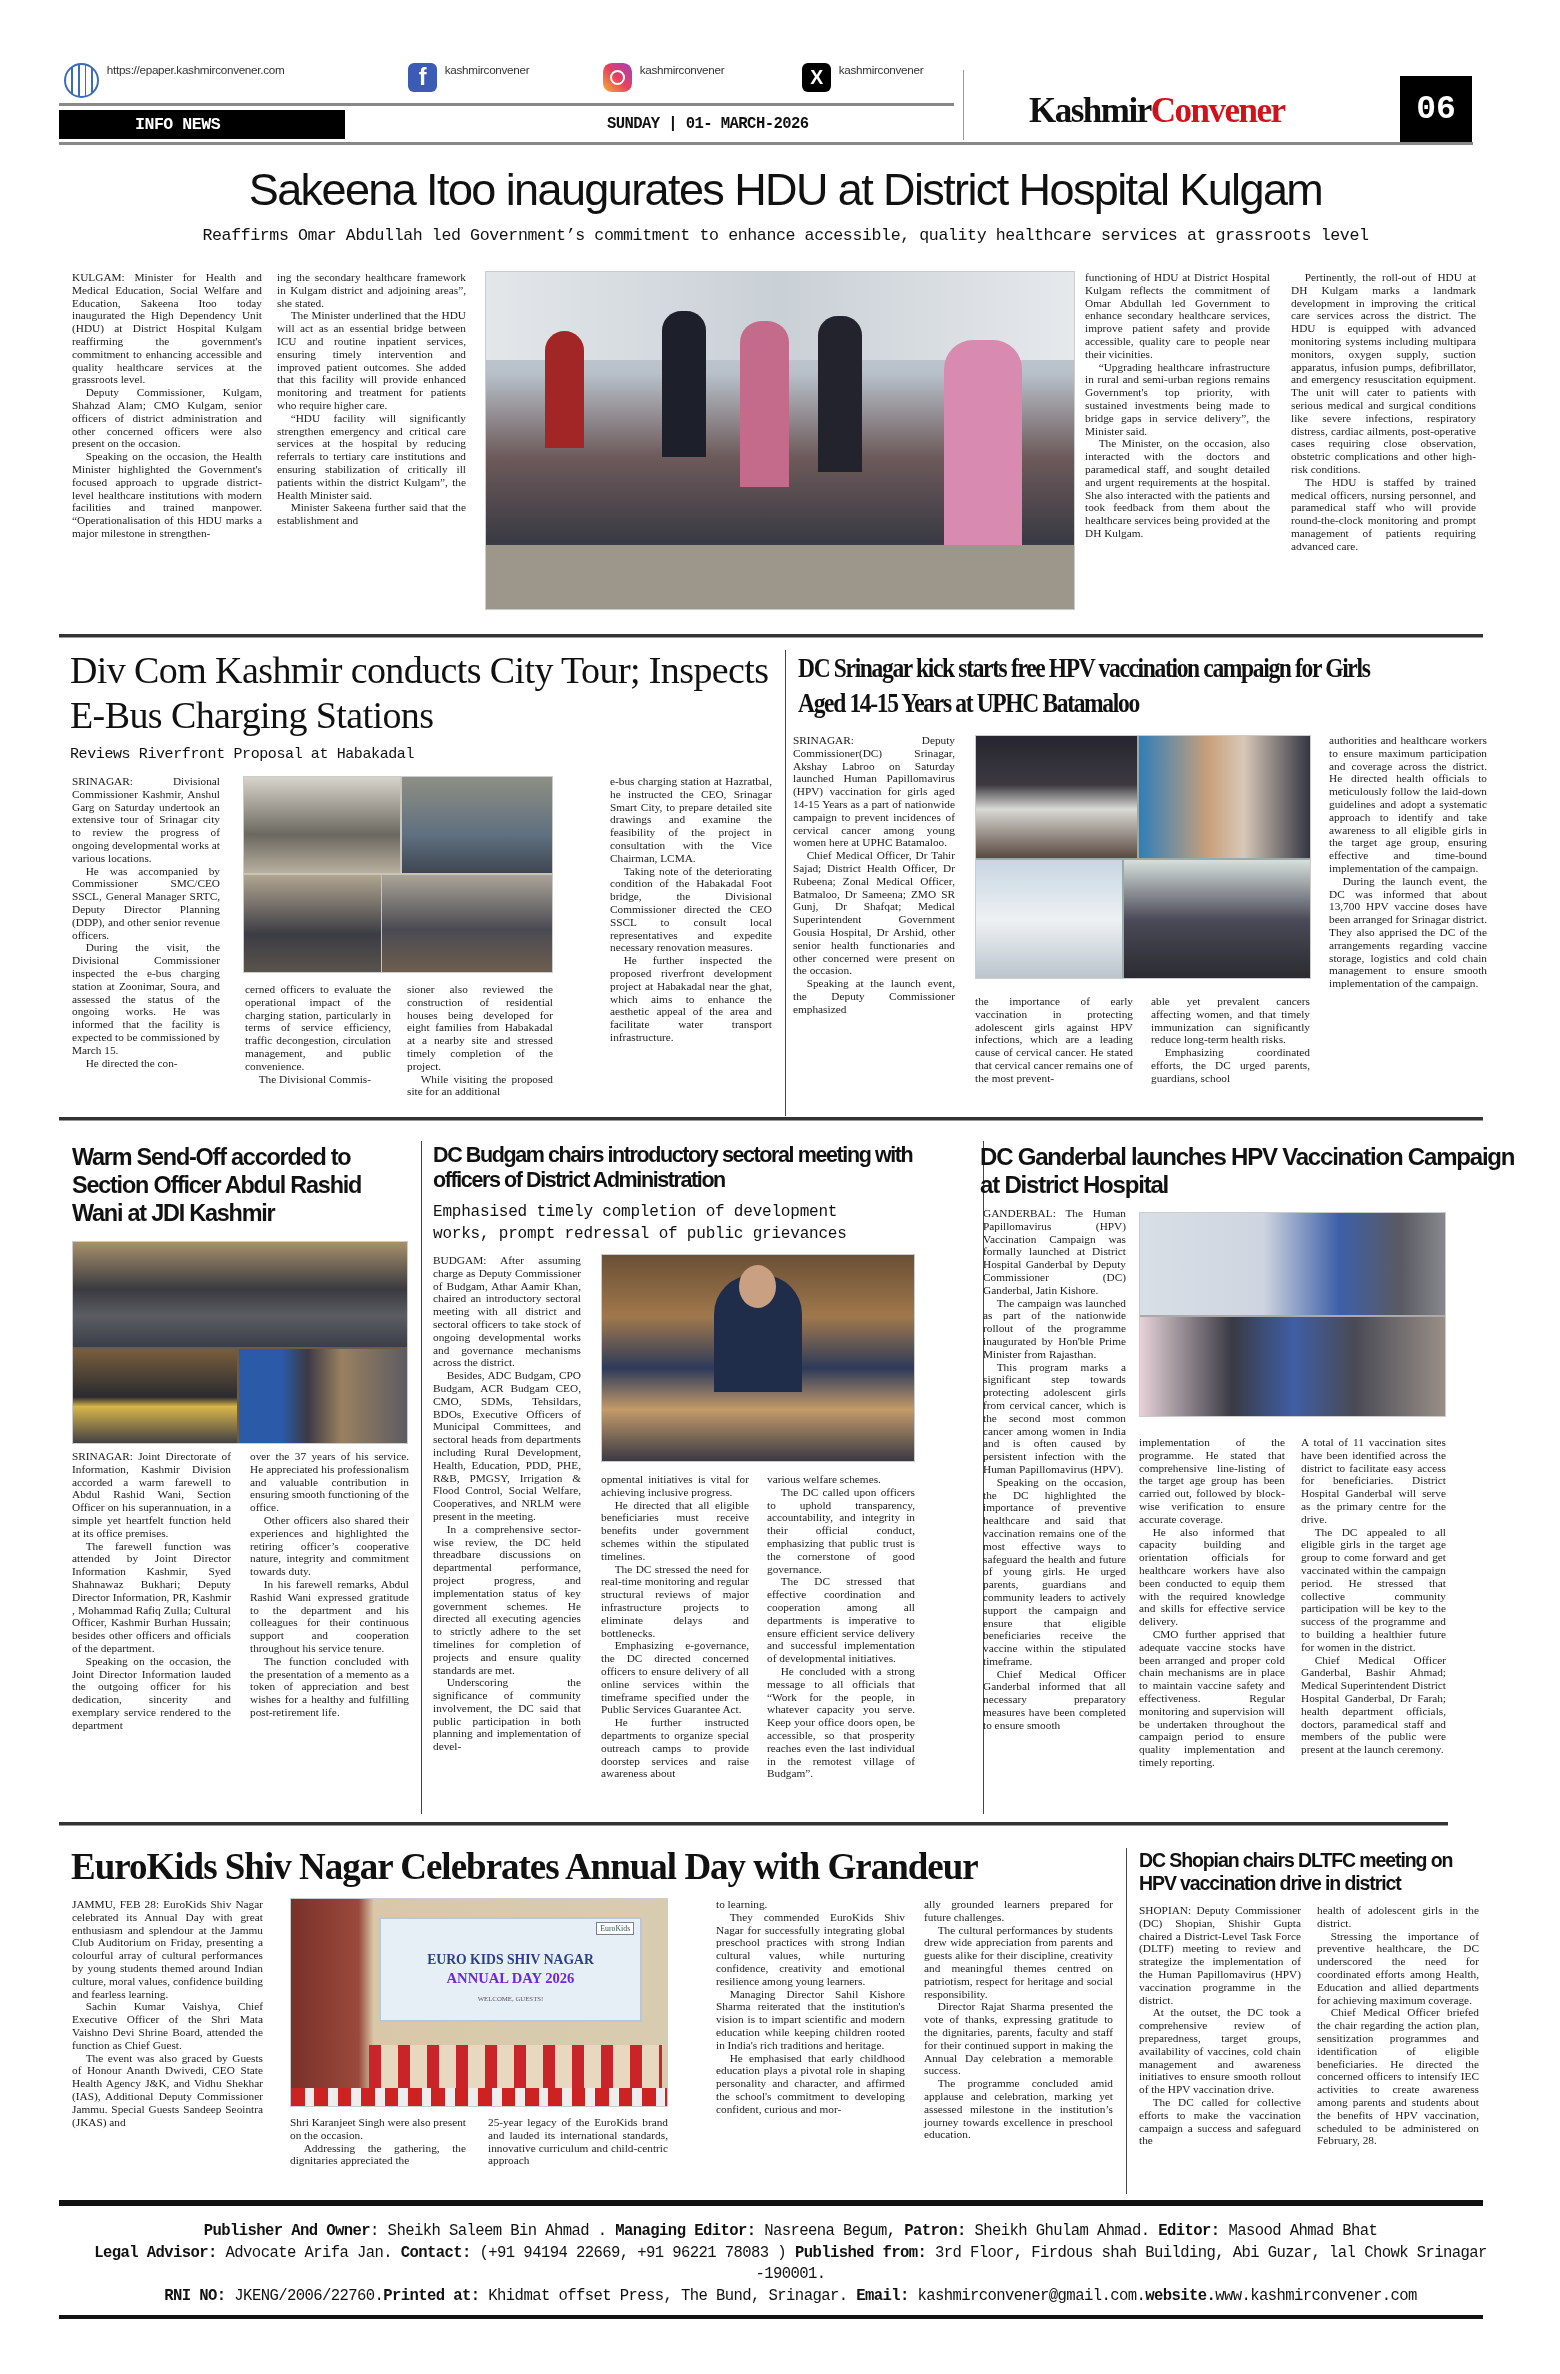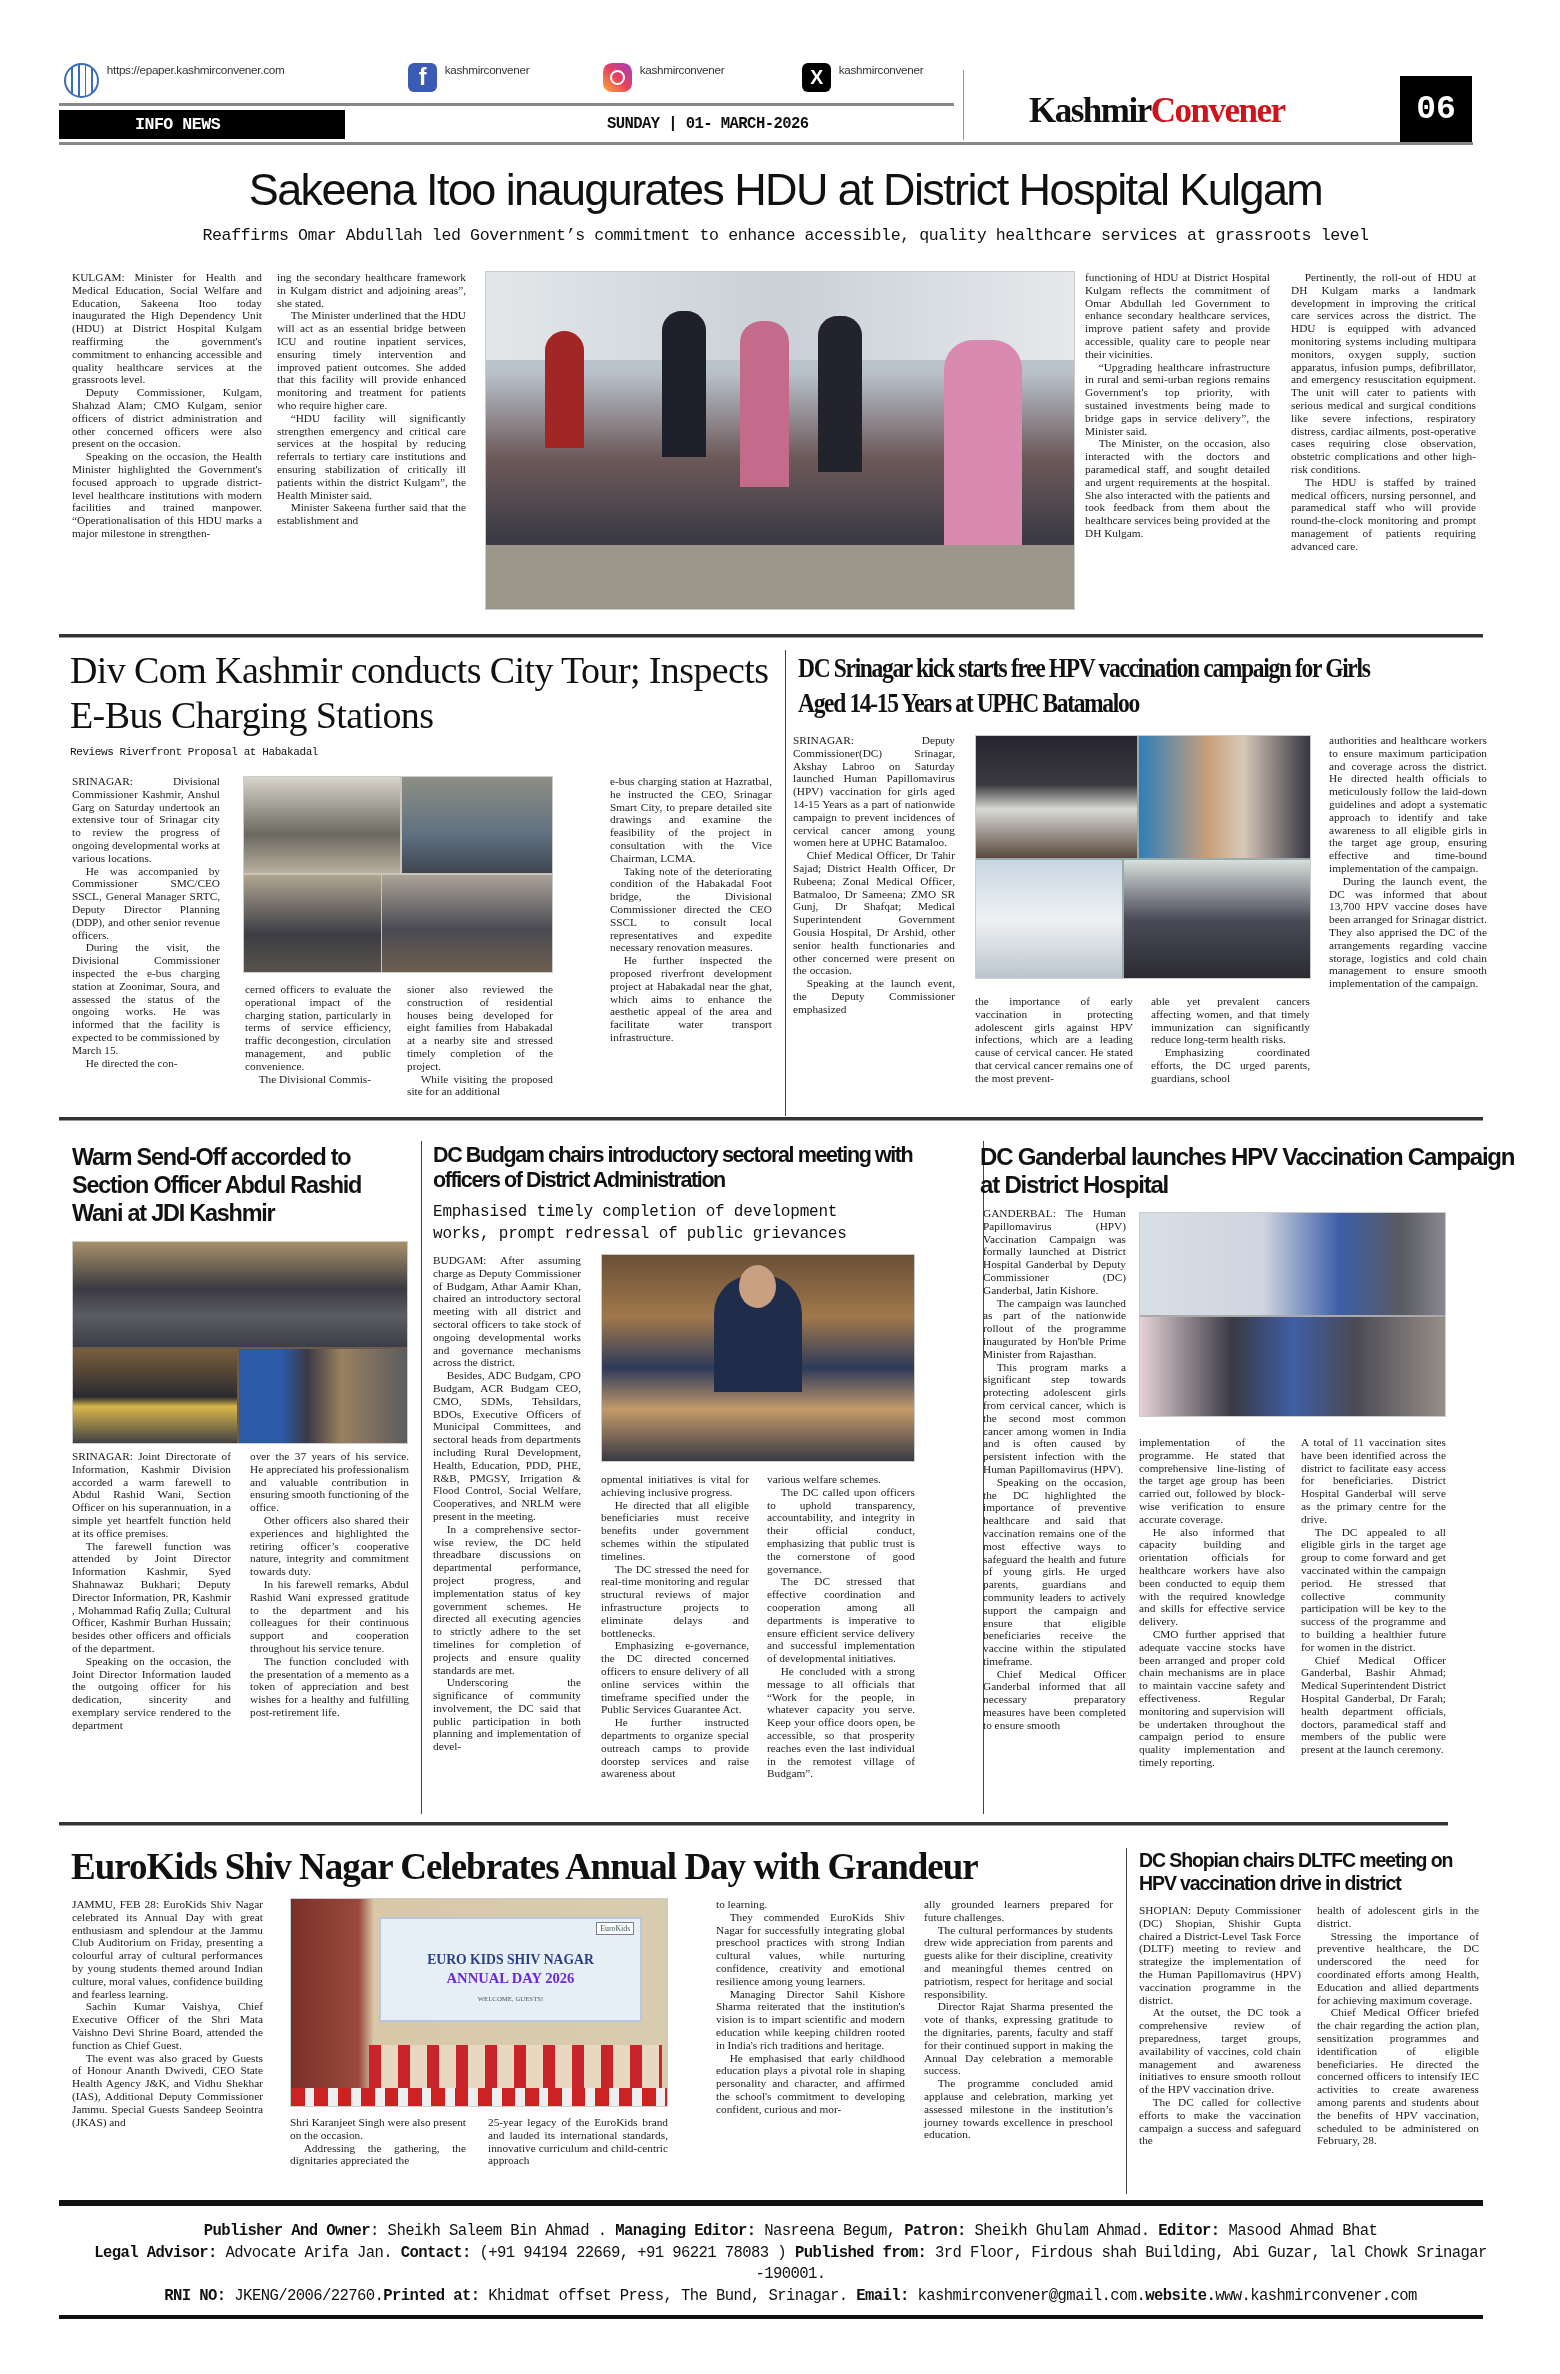--- a/index.html
+++ b/index.html
@@ -81,21 +81,21 @@
   <p>“Upgrading healthcare infrastructure in rural and semi-urban regions remains Government's top priority, with sustained investments being made to bridge gaps in service delivery”, the Minister said.</p>
   <p>The Minister, on the occasion, also interacted with the doctors and paramedical staff, and sought detailed and urgent requirements at the hospital. She also interacted with the patients and took feedback from them about the healthcare services being provided at the DH Kulgam.</p>
 </div>
 <div class="abs body" style="left:1291px;top:271px;width:185px">
   <p style="text-indent:13.7px">Pertinently, the roll-out of HDU at DH Kulgam marks a landmark development in improving the critical care services across the district. The HDU is equipped with advanced monitoring systems including multipara monitors, oxygen supply, suction apparatus, infusion pumps, defibrillator, and emergency resuscitation equipment. The unit will cater to patients with serious medical and surgical conditions like severe infections, respiratory distress, cardiac ailments, post-operative cases requiring close observation, obstetric complications and other high-risk conditions.</p>
   <p>The HDU is staffed by trained medical officers, nursing personnel, and paramedical staff who will provide round-the-clock monitoring and prompt management of patients requiring advanced care.</p>
 </div>
 <div class="rule" style="left:59px;top:634px;width:1424px"></div>
 
 <div class="abs hser" style="left:70px;top:648px;width:712px;font-size:38px;line-height:45px">Div Com Kashmir conducts City Tour; Inspects E-Bus Charging Stations</div>
-<div class="abs cond" style="left:70px;top:746px;font-size:11px;letter-spacing:-0.4px">Reviews Riverfront Proposal at Habakadal</div>
+<div class="abs cond" style="left:70px;top:746px;font-size:15px;letter-spacing:-0.4px">Reviews Riverfront Proposal at Habakadal</div>
 <div class="abs body" style="left:72px;top:775px;width:148px">
   <p><span class="dl">SRINAGAR:</span> <span>Divisional Commissioner Kashmir, Anshul Garg on Saturday undertook an extensive tour of Srinagar city to review the progress of ongoing developmental works at various locations.</span></p>
   <p>He was accompanied by Commissioner SMC/CEO SSCL, General Manager SRTC, Deputy Director Planning (DDP), and other senior revenue officers.</p>
   <p>During the visit, the Divisional Commissioner inspected the e-bus charging station at Zoonimar, Soura, and assessed the status of the ongoing works. He was informed that the facility is expected to be commissioned by March 15.</p>
   <p>He directed the con-</p>
 </div>
 <div class="photo" style="left:243px;top:776px;width:310px;height:197px;background:#c9c3b8">
   <div style="left:0;top:0;width:156px;height:96px;background:linear-gradient(180deg,#d8d4cc,#6b6860 60%,#b8b0a0)"></div>
   <div style="left:158px;top:0;width:152px;height:96px;background:linear-gradient(180deg,#8e8f84,#5f7080 60%,#3f4652)"></div>
   <div style="left:0;top:98px;width:137px;height:99px;background:linear-gradient(180deg,#b0a590,#3c3c44 60%,#5a554c)"></div>

